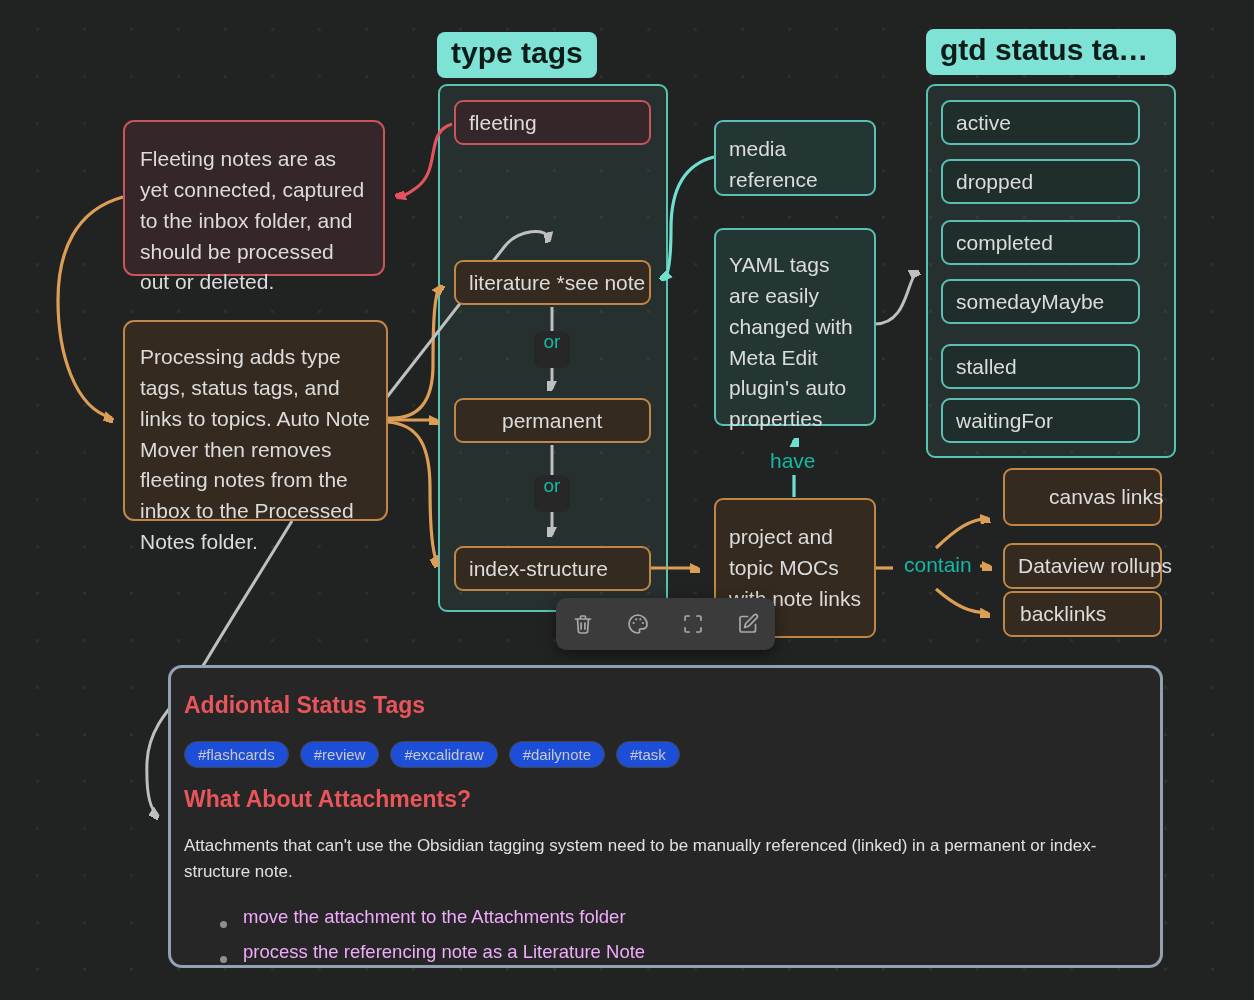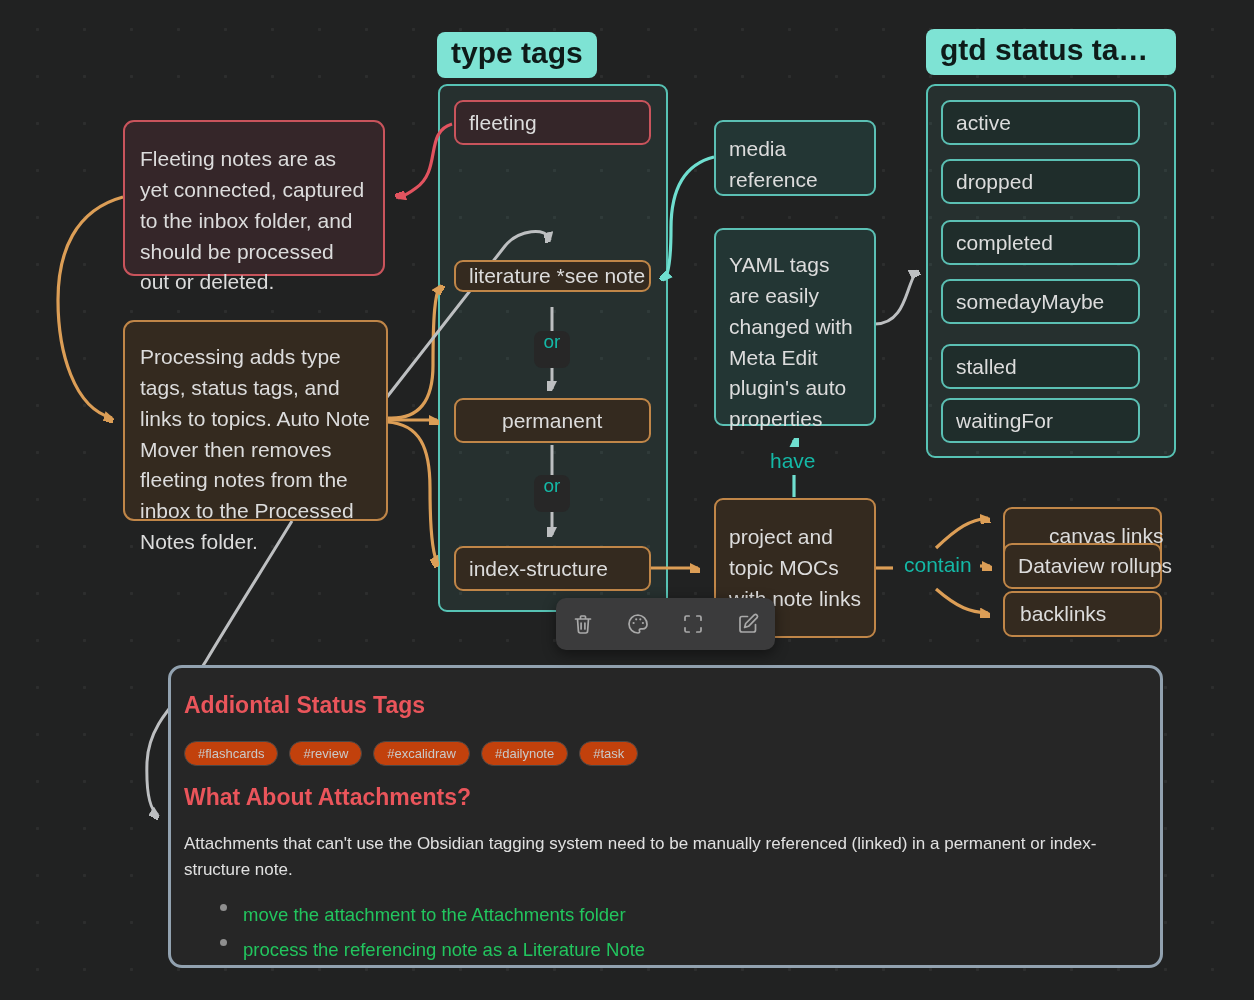--- a/index.html
+++ b/index.html
@@ -35,25 +35,25 @@
   .or-badge{background:#272727;border-radius:8px;font-size:19px;width:36px;height:37px;}
   .plain-label{background:#212222;font-size:21px;padding:2px 8px;}
   
   #bottom-note{
     border:3px solid #92a2b0;border-radius:14px;background:#262626;z-index:3;
     padding:24px 26px 0 13px;
   }
   #bottom-note h3{margin:0;font-size:23px;font-weight:700;color:#ea555b;}
   .tag-row{margin:22px 0 18px 0;display:flex;gap:11px;}
   .pill{
-    border:1px solid #474747;background:#c2410c;border-radius:999px;
-    font-size:13px;color:#c9c9c9;padding:4px 13px;white-space:nowrap;
+    border:1px solid #474747;background:#1d4ed8;border-radius:999px;
+    font-size:15px;color:#c9c9c9;padding:4px 13px;white-space:nowrap;
   }
   .note-body{font-size:17px;line-height:1.5;color:#e0e0e0;margin-top:20px;max-width:965px;}
-  .bullet-row{display:flex;align-items:flex-start;margin:13px 0 0 36px;font-size:18.5px;color:#22c55e;}
+  .bullet-row{display:flex;align-items:flex-end;margin:13px 0 0 36px;font-size:18.5px;color:#f0abfc;}
   .bullet-dot{width:7px;height:7px;border-radius:50%;background:#8f8f8f;margin-right:16px;flex:0 0 auto;}
   
   #toolbar{
     background:#3b3b3c;border-radius:10px;z-index:5;display:flex;align-items:center;
     justify-content:space-around;box-shadow:0 4px 14px rgba(0,0,0,0.45);
   }
   #toolbar button{background:none;border:none;padding:0;cursor:pointer;display:flex;}
   #toolbar svg{stroke:#a9a9a9;fill:none;stroke-width:1.7;stroke-linecap:round;stroke-linejoin:round;}
 </style>
 </head>
@@ -97,21 +97,21 @@
     <path d="M552,307 L552,389" stroke="#bdbfc1" stroke-width="3" fill="none" marker-end="url(#am-gray)"></path>
     <path d="M552,445 L552,535" stroke="#bdbfc1" stroke-width="3" fill="none" marker-end="url(#am-gray)"></path>
   </svg>
 
   <div class="abs group-label" style="left:437px;top:32px;"><span>type tags</span></div>
   <div class="abs group-label" style="left:926px;top:29px;width:250px;"><span>gtd status ta…</span></div>
 
   <div class="abs node red-n" style="left:454px;top:100px;width:197px;height:45px;">
       <span>fleeting</span>
     </div>
-  <div class="abs node orange-n" style="left:454px;top:260px;width:197px;height:32px;">
+  <div class="abs node orange-n" style="left:454px;top:260px;width:197px;height:45px;">
       <span>literature *see note</span>
     </div>
   <div class="abs node orange-n" style="left:454px;top:398px;width:197px;height:45px;padding-left:46px;">
       <span>permanent</span>
     </div>
   <div class="abs node orange-n" style="left:454px;top:546px;width:197px;height:45px;">
       <span>index-structure</span>
     </div>
 
   <div class="abs node red-n multi" style="left:123px;top:120px;width:262px;height:156px;border-radius:11px;">
@@ -143,21 +143,21 @@
   <div class="abs node teal-in" style="left:941px;top:279px;width:199px;height:45px;">
       <span>somedayMaybe</span>
     </div>
   <div class="abs node teal-in" style="left:941px;top:344px;width:199px;height:45px;">
       <span>stalled</span>
     </div>
   <div class="abs node teal-in" style="left:941px;top:398px;width:199px;height:45px;">
       <span>waitingFor</span>
     </div>
 
-  <div class="abs node orange-n" style="left:1003px;top:507px;width:159px;height:58px;padding-left:44px;">
+  <div class="abs node orange-n" style="left:1003px;top:468px;width:159px;height:58px;padding-left:44px;">
       <span>canvas links</span>
     </div>
   <div class="abs node orange-n" style="left:1003px;top:543px;width:159px;height:46px;">
       <span>Dataview rollups</span>
     </div>
   <div class="abs node orange-n" style="left:1003px;top:591px;width:159px;height:46px;padding-left:15px;">
       <span>backlinks</span>
     </div>
 
   <div class="abs edge-label or-badge" style="left:534px;top:331px;">

